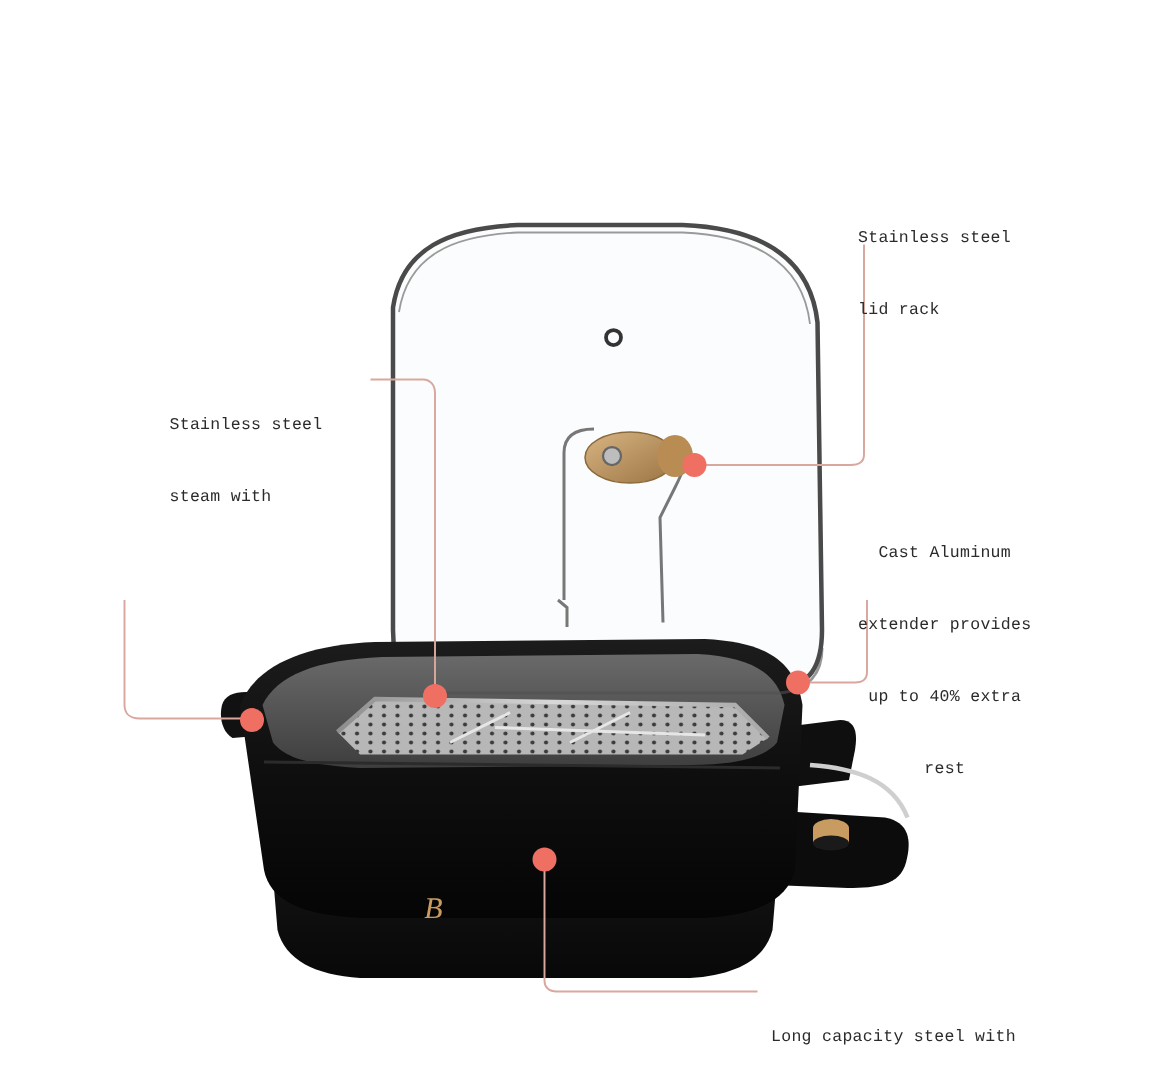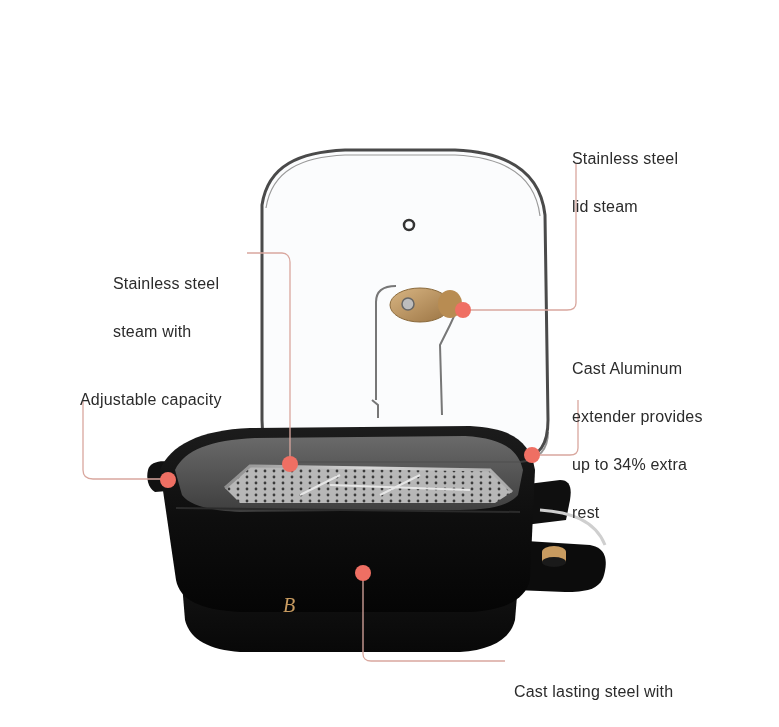--- a/index.html
+++ b/index.html
@@ -1,22 +1,22 @@
 <!DOCTYPE html>
 <html><head>
 <meta charset="utf-8">
 <style>
   html, body { margin: 0; padding: 0; background: #ffffff; }
   body { width: 779px; height: 727px; position: relative; overflow: hidden; }
   .stage { position: absolute; left: 0; top: 0; width: 779px; height: 727px; }
   .stage svg { position: absolute; left: 0; top: 0; }
   .callout-label {
     position: absolute;
-    font-family: Liberation Sans, sans-serif;
-    font-size: 16px;
+    font-family: Liberation Mono, monospace;
+    font-size: 11px;
     line-height: 16px;
     color: #2b2b2b;
     letter-spacing: 0.2px;
     white-space: pre;
   }
   .line-text { display: block; }
 </style>
 </head>
 <body>
 
@@ -115,37 +115,36 @@
       <circle cx="463" cy="310" r="8"></circle>
       <circle cx="290" cy="464" r="8"></circle>
       <circle cx="532" cy="455" r="8"></circle>
       <circle cx="168" cy="480" r="8"></circle>
       <circle cx="363" cy="573" r="8"></circle>
     </g>
   </svg>
 
   <div class="callout-label" style="left:572px; top:119px;">
     <span class="line-text">Stainless steel</span>
-    <span class="line-text">lid steam</span>
+    <span class="line-text">lid rack</span>
   </div>
 
   <div class="callout-label" style="left:113px; top:244px;">
     <span class="line-text">Stainless steel</span>
     <span class="line-text">steam with</span>
   </div>
 
-  <div class="callout-label" style="left:572px; top:329px;">
+  <div class="callout-label" style="left:572px; top:329px;text-align:center;">
     <span class="line-text">Cast Aluminum</span>
     <span class="line-text">extender provides</span>
-    <span class="line-text">up to 34% extra</span>
+    <span class="line-text">up to 40% extra</span>
     <span class="line-text">rest</span>
   </div>
 
   <div class="callout-label" style="left:80px; top:360px;">
-    <span class="line-text">Adjustable capacity</span>
   </div>
 
   <div class="callout-label" style="left:514px; top:652px;">
-    <span class="line-text">Cast lasting steel with</span>
+    <span class="line-text">Long capacity steel with</span>
     
   </div>
 
 </div>
 
 </body></html>

